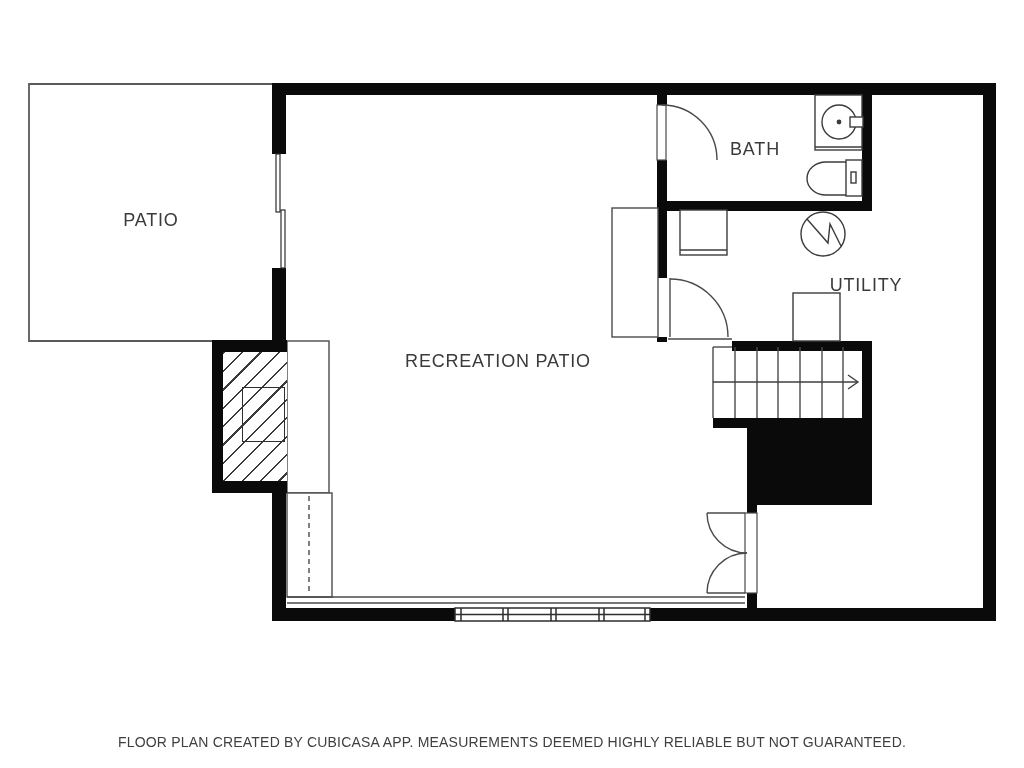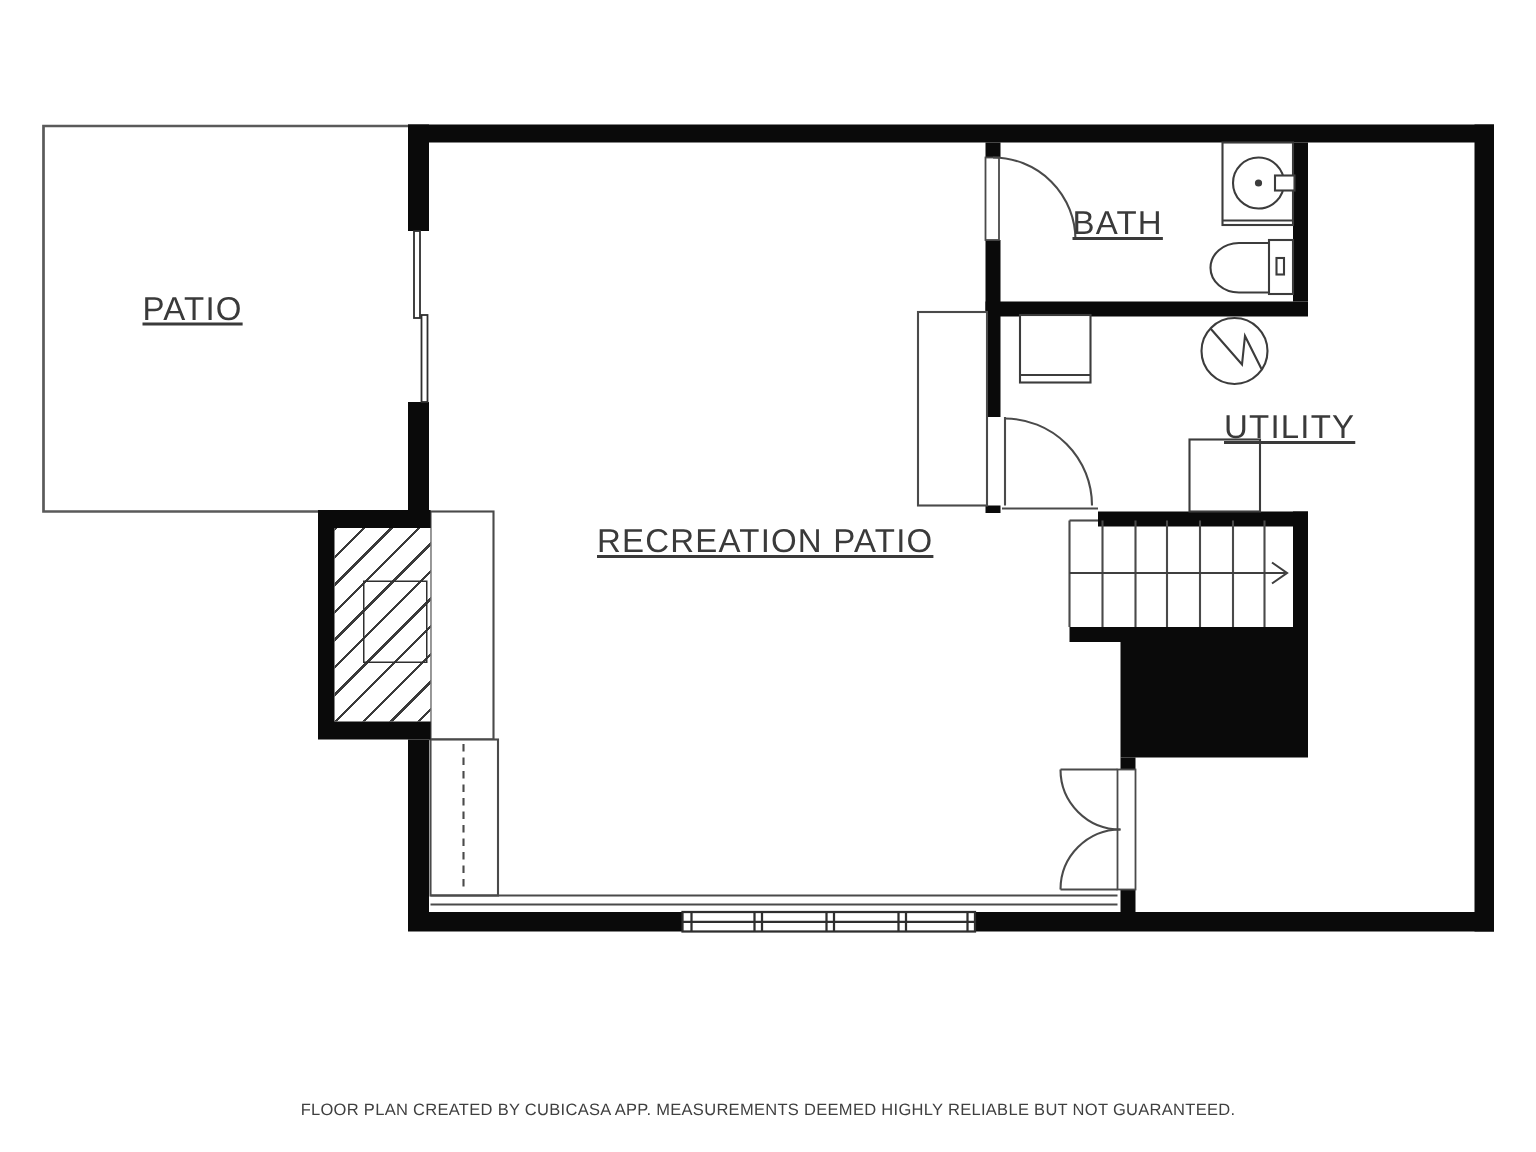--- a/index.html
+++ b/index.html
@@ -2,26 +2,26 @@
 <html><head>
 <meta charset="utf-8">
 <style>
   html,body{margin:0;padding:0;background:#ffffff;}
   .plan{
     position:relative;width:1024px;height:768px;background:#ffffff;overflow:hidden;
     font-family:"Liberation Sans","DejaVu Sans",sans-serif;
   }
   .plan svg{position:absolute;left:0;top:0;}
   .room-label{
-    position:absolute;color:#3a3a3a;font-size:22px;letter-spacing:.8px;
-    line-height:20px;white-space:nowrap;text-decoration:underline;
+    position:absolute;color:#3a3a3a;font-size:18px;letter-spacing:.8px;
+    text-align:center;line-height:20px;white-space:nowrap;
   }
   .footer-note{
     position:absolute;left:0;top:734px;width:1024px;text-align:center;
-    color:#3f3f3f;font-size:11px;letter-spacing:.2px;
+    color:#3f3f3f;font-size:14px;letter-spacing:.2px;
   }
   
   .fireplace{position:absolute;left:212px;top:340px;width:75px;height:153px;background:#0a0a0a;}
   .fireplace-hatch{
     position:absolute;left:11px;top:12px;width:64px;height:129px;background:#ffffff;
     background-image:repeating-linear-gradient(135deg,#3a3a3a 0px,#3a3a3a 1.6px,transparent 1.6px,transparent 13px);
   }
   .fireplace-flue{
     position:absolute;left:242px;top:387px;width:43px;height:55px;
     border:1.6px solid #2f2f2f;box-sizing:border-box;background:transparent;
@@ -161,21 +161,21 @@
         <rect x="793" y="293" width="47" height="48"></rect>
       </g>
     </g>
   </svg>
 
   <div class="fireplace">
     <div class="fireplace-hatch"></div>
   </div>
   <div class="fireplace-flue"></div>
 
-  <div class="room-label" style="left:95px;top:196px;width:112px;">PATIO</div>
+  <div class="room-label" style="left:95px;top:210px;width:112px;">PATIO</div>
 
   <div class="room-label" style="left:398px;top:351px;width:200px;">RECREATION PATIO</div>
 
   <div class="room-label" style="left:715px;top:139px;width:80px;">BATH</div>
 
   <div class="room-label" style="left:816px;top:275px;width:100px;">UTILITY</div>
 
   <div class="footer-note">FLOOR PLAN CREATED BY CUBICASA APP. MEASUREMENTS DEEMED HIGHLY RELIABLE BUT NOT GUARANTEED.</div>
 
 </div>

